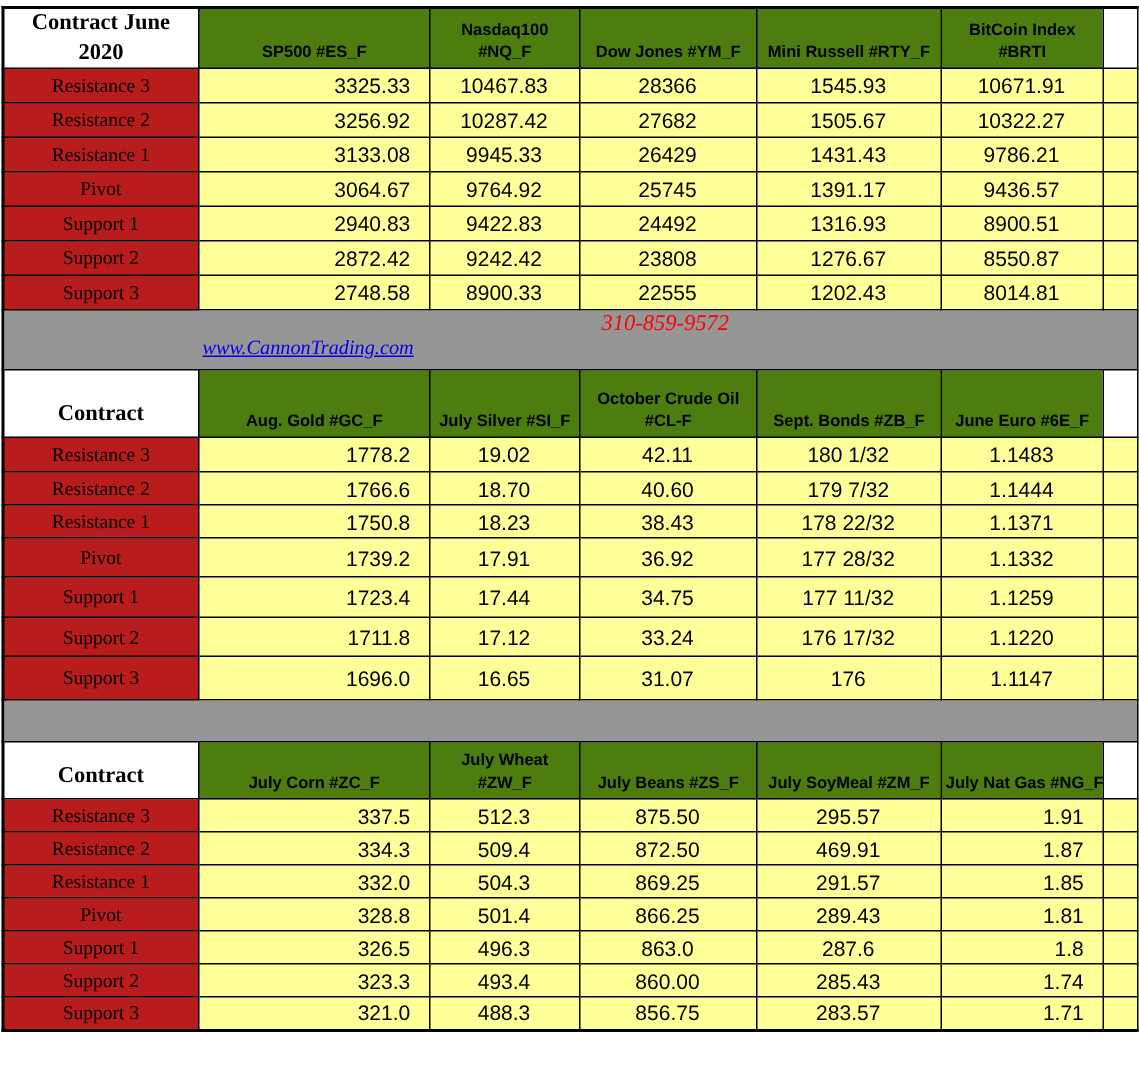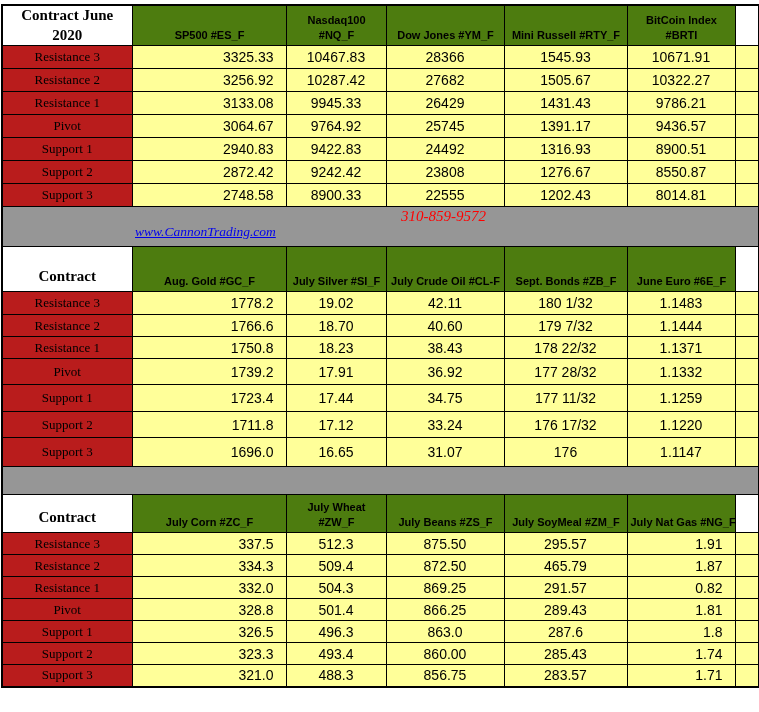--- a/index.html
+++ b/index.html
@@ -159,21 +159,21 @@
     <td class="sepcell" colspan="7">
       <a class="site-link" href="#">www.CannonTrading.com</a>
       <span class="phone">310-859-9572</span>
     </td>
   </tr>
 
   <tr class="h45">
     <td class="corner vb">Contract</td>
     <td class="colh">Aug. Gold #GC_F</td>
     <td class="colh">July Silver #SI_F</td>
-    <td class="colh">July Crude Oil #CL-F</td>
+    <td class="colh">October Crude Oil #CL-F</td>
     <td class="colh">Sept. Bonds #ZB_F</td>
     <td class="colh nw">June Euro #6E_F</td>
     <td class="white"></td>
   </tr>
   <tr class="h23">
     <td class="lbl">Resistance 3</td>
     <td class="num ra">1778.2</td>
     <td class="num">19.02</td>
     <td class="num">42.11</td>
     <td class="num">180 1/32</td>
@@ -255,31 +255,31 @@
     <td class="num">875.50</td>
     <td class="num">295.57</td>
     <td class="num ra">1.91</td>
     <td class="spc"></td>
   </tr>
   <tr class="h22">
     <td class="lbl">Resistance 2</td>
     <td class="num ra">334.3</td>
     <td class="num">509.4</td>
     <td class="num">872.50</td>
-    <td class="num">465.79</td>
+    <td class="num">469.91</td>
     <td class="num ra">1.87</td>
     <td class="spc"></td>
   </tr>
   <tr class="h22">
     <td class="lbl">Resistance 1</td>
     <td class="num ra">332.0</td>
     <td class="num">504.3</td>
     <td class="num">869.25</td>
     <td class="num">291.57</td>
-    <td class="num ra">0.82</td>
+    <td class="num ra">1.85</td>
     <td class="spc"></td>
   </tr>
   <tr class="h22">
     <td class="lbl">Pivot</td>
     <td class="num ra">328.8</td>
     <td class="num">501.4</td>
     <td class="num">866.25</td>
     <td class="num">289.43</td>
     <td class="num ra">1.81</td>
     <td class="spc"></td>

